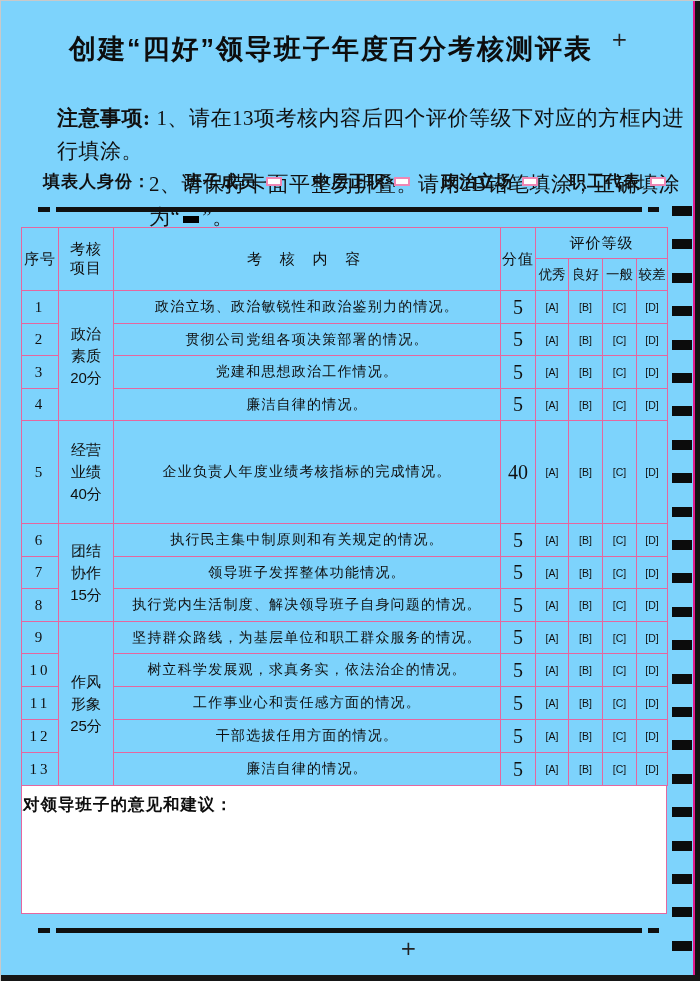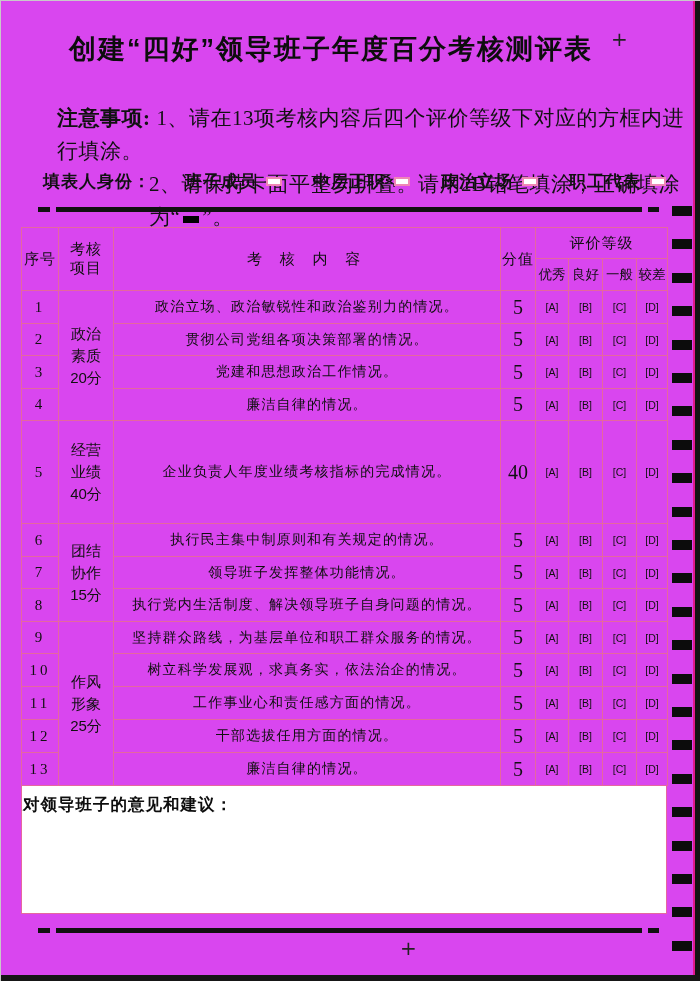--- a/index.html
+++ b/index.html
@@ -1,17 +1,17 @@
 <!DOCTYPE html>
 <html><head>
 <meta charset="utf-8">
 <style>
   * { margin:0; padding:0; box-sizing:border-box; }
   body { background:#888; font-family:"Liberation Serif","DejaVu Serif",serif; }
-  .page { position:relative; width:700px; height:981px; background:#d946ef; overflow:hidden;
+  .page { position:relative; width:700px; height:981px; background:#7dd3fc; overflow:hidden;
           border-left:1px solid #c9c9c9; border-top:1px solid #c9c9c9; }
 
   
   .edge-right-pink { position:absolute; left:692px; top:0; width:2px; height:981px; background:#e0198c; }
   .edge-right-black{ position:absolute; left:694px; top:0; width:6px; height:981px; background:#141414; }
   .edge-bottom     { position:absolute; left:0; top:974px; width:700px; height:7px; background:#161616; }
 
   .title { position:absolute; left:0; top:30px; width:660px; text-align:center;
            font-family:"Liberation Sans","DejaVu Sans",sans-serif; font-weight:bold;
            font-size:27px; letter-spacing:2px; color:#0d0d0d; }

